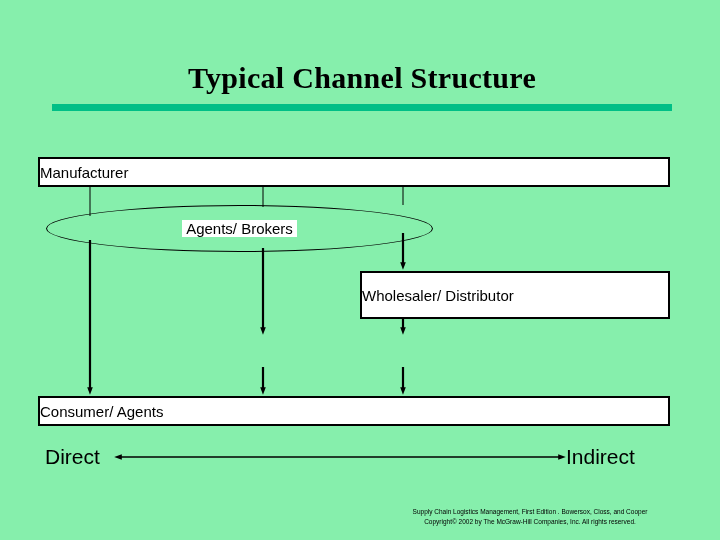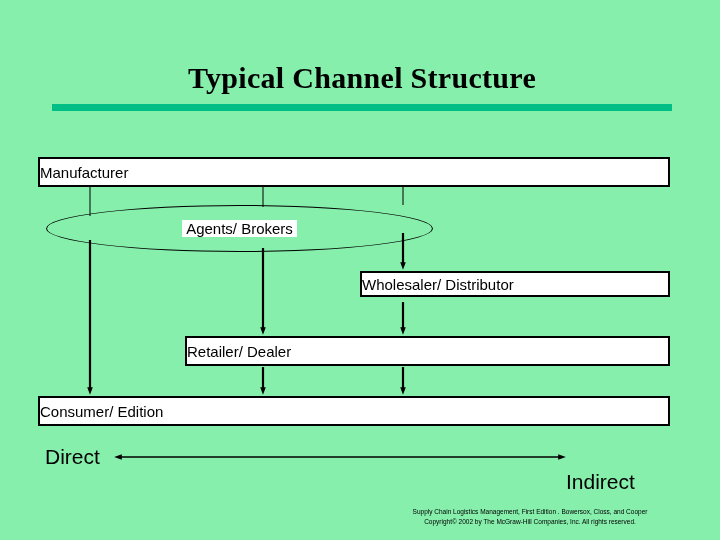--- a/index.html
+++ b/index.html
@@ -50,21 +50,21 @@
     border: 2px solid #000000;
     background: #ffffff;
     color: #000000;
     font-size: 15px;
     display: flex;
     align-items: center;
     justify-content: flex-start;
     z-index: 3;
   }
   .box-manufacturer { left: 38px;  top: 157px; width: 632px; height: 30px; }
-  .box-wholesaler   { left: 360px; top: 271px; width: 310px; height: 26px; }
+  .box-wholesaler   { left: 360px; top: 271px; width: 310px; height: 48px; }
   .box-retailer     { left: 185px; top: 336px; width: 485px; height: 30px; }
   .box-consumer     { left: 38px;  top: 396px; width: 632px; height: 30px; }
 
   
   .node-ellipse {
     position: absolute;
     left: 46px;
     top: 205px;
     width: 387px;
     height: 47px;
@@ -97,21 +97,21 @@
   .conn-thick { stroke: #000000; stroke-width: 2.2; fill: none; }
 
   
   .axis-label {
     position: absolute;
     font-size: 21px;
     color: #000000;
     z-index: 3;
   }
   .label-direct   { left: 45px;  top: 445px; }
-  .label-indirect { left: 566px; top: 445px; margin-top: 25px; }
+  .label-indirect { left: 566px; top: 445px; }
   .axis-arrow {
     position: absolute;
     left: 110px;
     top: 440px;
     width: 460px;
     height: 32px;
     z-index: 2;
   }
 
   
@@ -168,26 +168,23 @@
   </div>
 
   <div class="node-ellipse">
     <span class="ell-label">Agents/ Brokers</span>
   </div>
 
   <div class="node-box box-wholesaler">
     <span>Wholesaler/ Distributor</span>
   </div>
 
-  <div class="node-box box-retailer">
-    <span>Retailer/ Dealer</span>
-  </div>
 
   <div class="node-box box-consumer">
-    <span>Consumer/ Edition</span>
+    <span>Consumer/ Agents</span>
   </div>
 
   <div class="axis-label label-direct">Direct</div>
   <div class="axis-label label-indirect">Indirect</div>
   <svg class="axis-arrow" width="460" height="32" viewBox="0 0 460 32" xmlns="http://www.w3.org/2000/svg">
     <defs>
       <marker id="ah2" markerWidth="9" markerHeight="9" refX="4.2" refY="3.2" orient="auto" markerUnits="userSpaceOnUse">
         <path d="M0.4,0.4 L8,3.2 L0.4,6 z" fill="#000000"></path>
       </marker>
       <marker id="ah2s" markerWidth="9" markerHeight="9" refX="4.2" refY="3.2" orient="auto" markerUnits="userSpaceOnUse">

